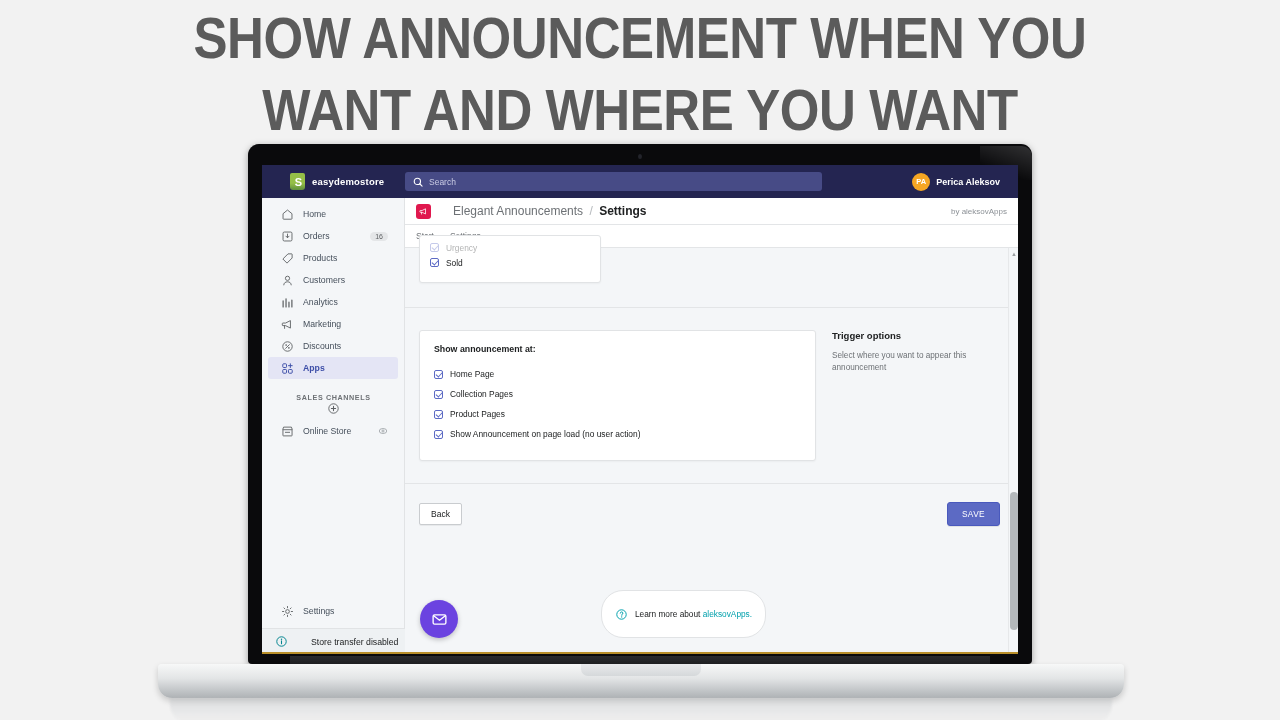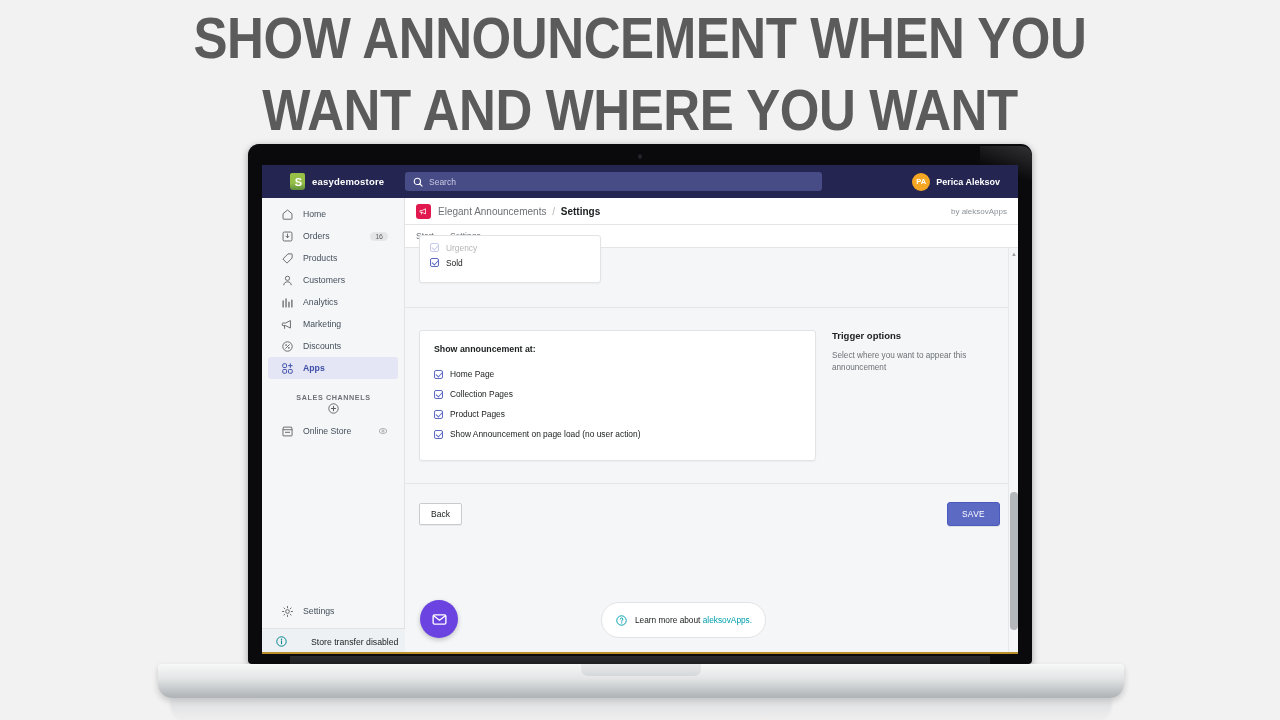--- a/index.html
+++ b/index.html
@@ -180,21 +180,21 @@
     height: 27px; background: #fff;
     border-bottom: 1px solid #e3e5e7;
     display: flex; align-items: center; padding: 0 11px;
   }
   #app-icon {
     width: 15px; height: 15px; border-radius: 3px;
     background: #e0184e; flex: none;
     display: flex; align-items: center; justify-content: center;
     margin-right: 7px;
   }
-  #breadcrumb { font-size: 10px; color: #6d7175; }
+  #breadcrumb { font-size: 12px; color: #6d7175; margin-left: 15px; }
   #breadcrumb .crumb-sep { margin: 0 3px; color: #b5b9bc; }
   #breadcrumb .crumb-current { color: #202223; font-weight: bold; }
   #byline { margin-left: auto; font-size: 8px; color: #8c9196; }
 
   #tabs {
     height: 23px; background: #fff;
     border-bottom: 1px solid #e3e5e7;
     display: flex; align-items: center; gap: 16px; padding: 0 11px;
   }
   .tab { font-size: 8.5px; color: #6d7175; }
@@ -256,21 +256,21 @@
     margin-left: auto;
     background: #5c6ac4; border: 1px solid #4959bd; border-radius: 3px;
     color: #fff; font-size: 8.3px; letter-spacing: .4px;
     padding: 6px 14px;
     font-family: "Liberation Sans", sans-serif;
     box-shadow: 0 1px 0 rgba(0,0,0,.08);
   }
 
   #learn-pill {
     position: absolute; left: 196px; bottom: 16px;
-    width: 165px; height: 36px;
+    width: 165px; height: 48px;
     background: #fff; border: 1px solid #e1e3e5;
     border-radius: 22px;
     display: flex; align-items: center; justify-content: center; gap: 7px; text-align: center;
   }
   #learn-text { font-size: 8.3px; color: #202223; }
   #learn-link { color: #00a0ac; }
 
   #fab {
     position: absolute; left: 15px; bottom: 16px;
     width: 38px; height: 38px; border-radius: 50%;

